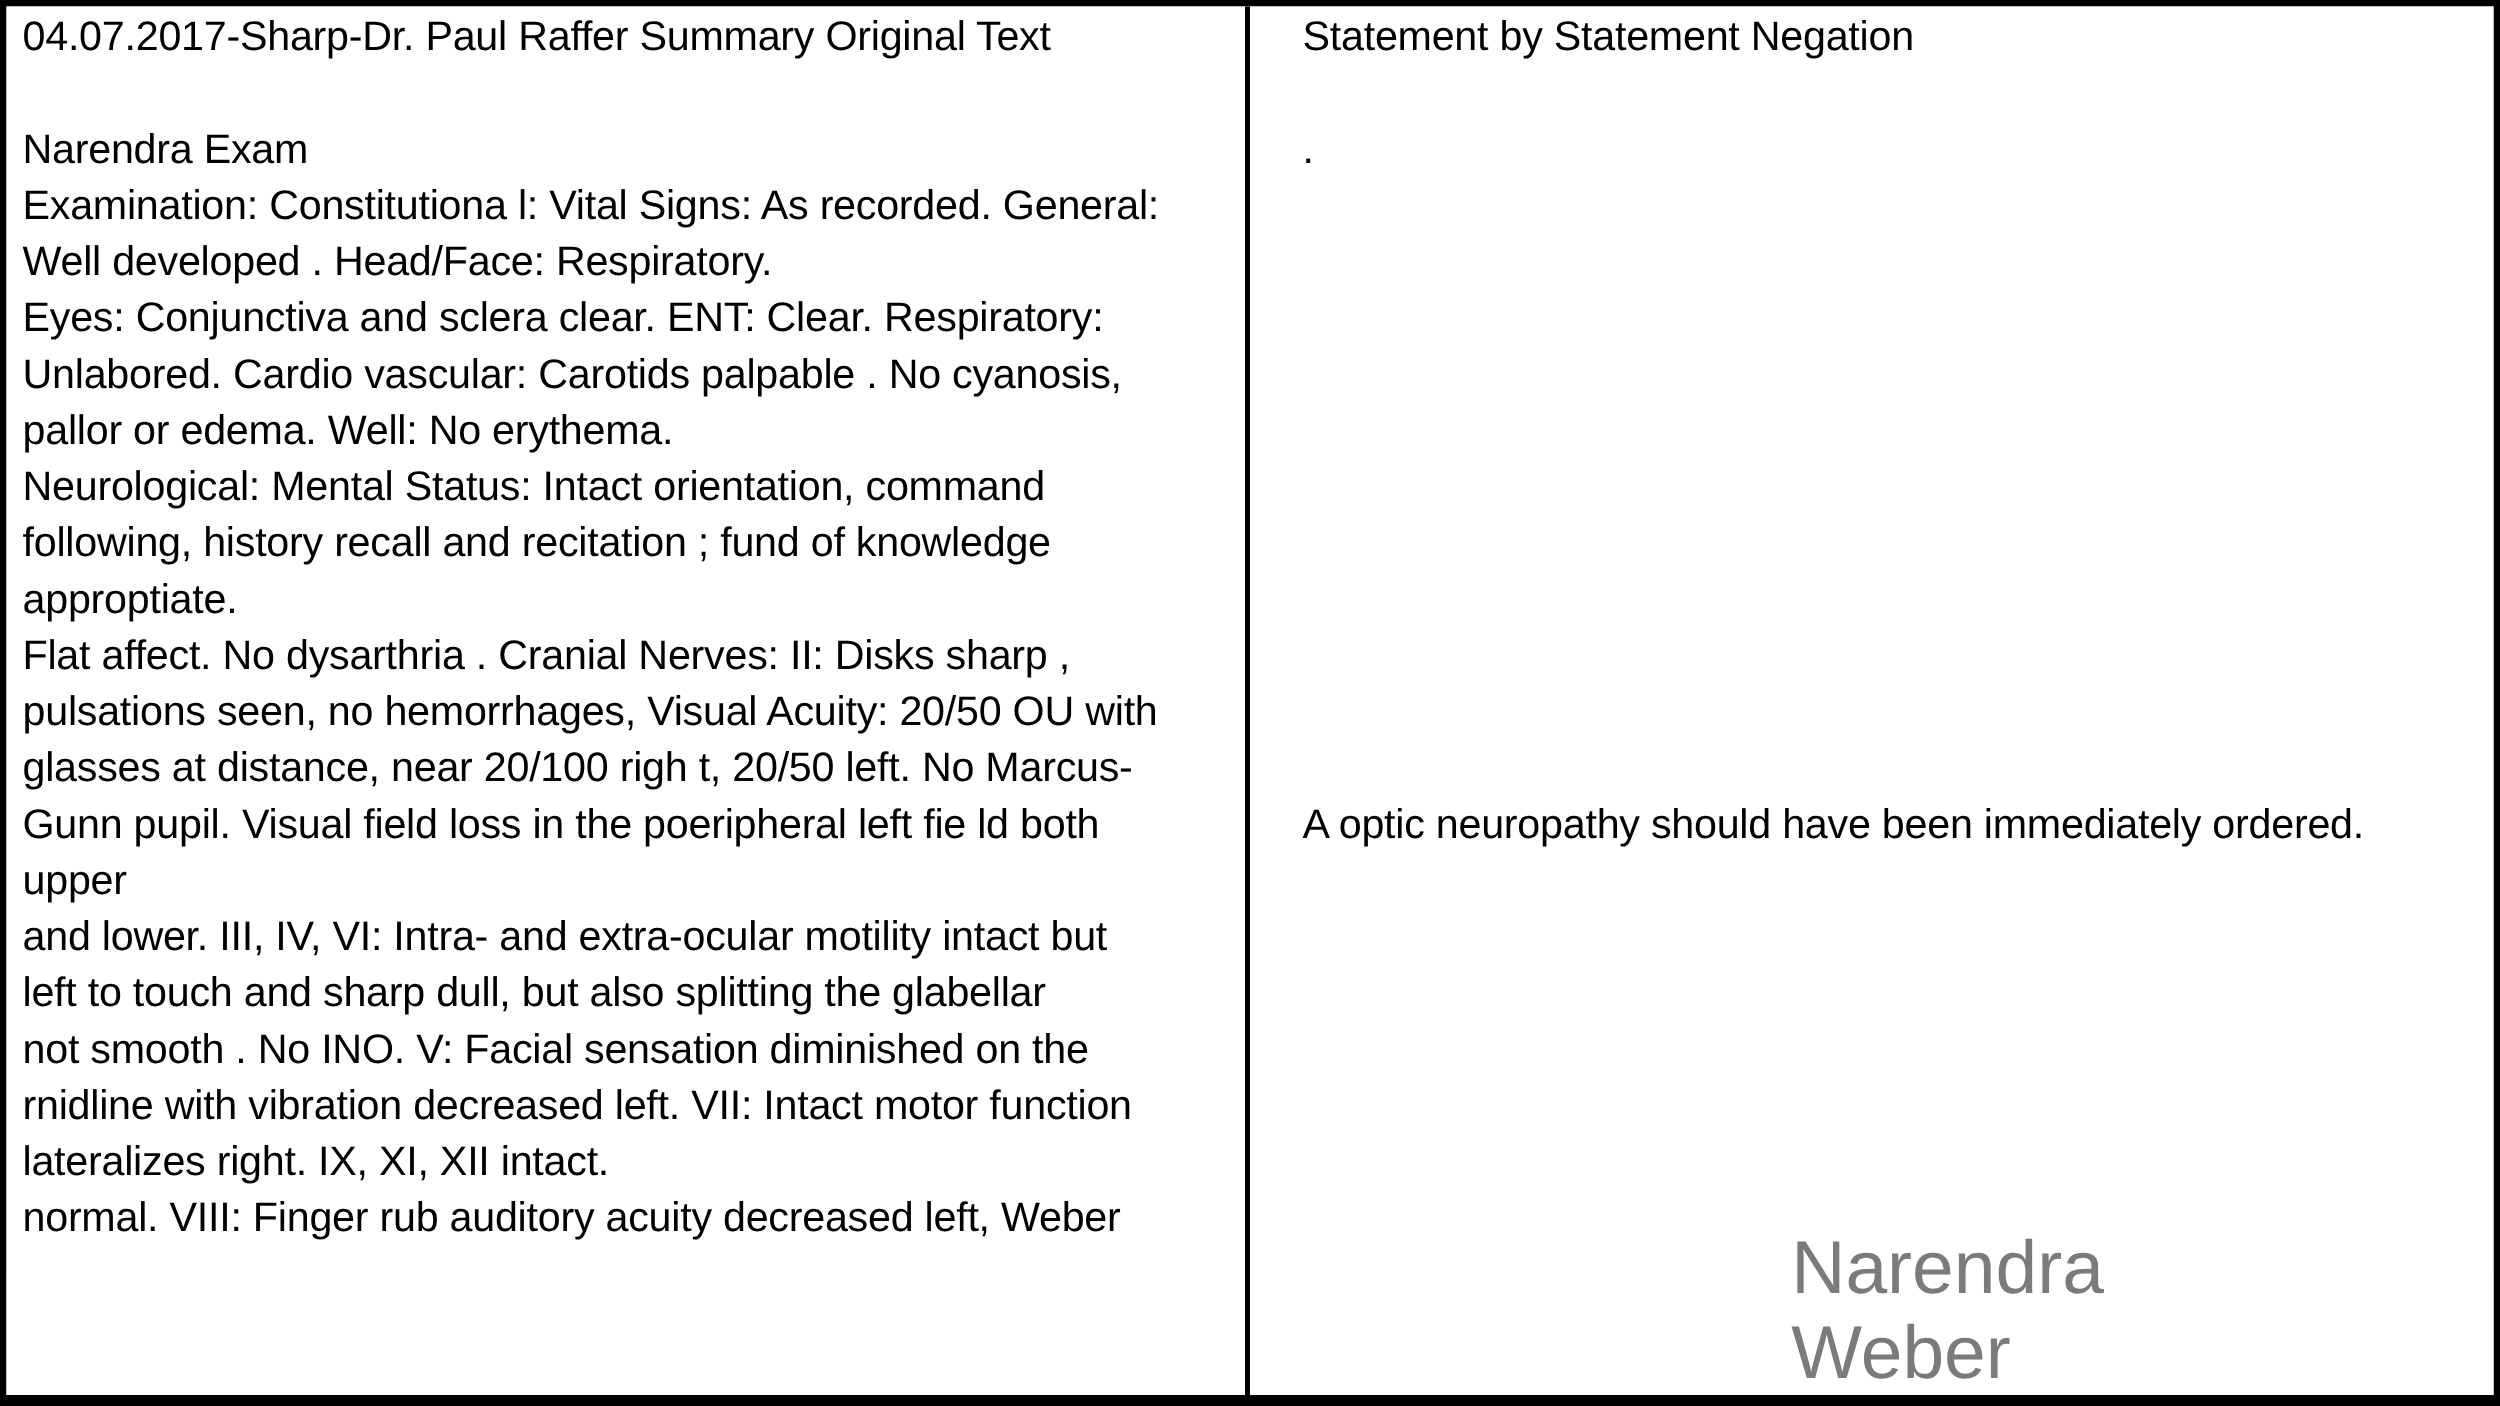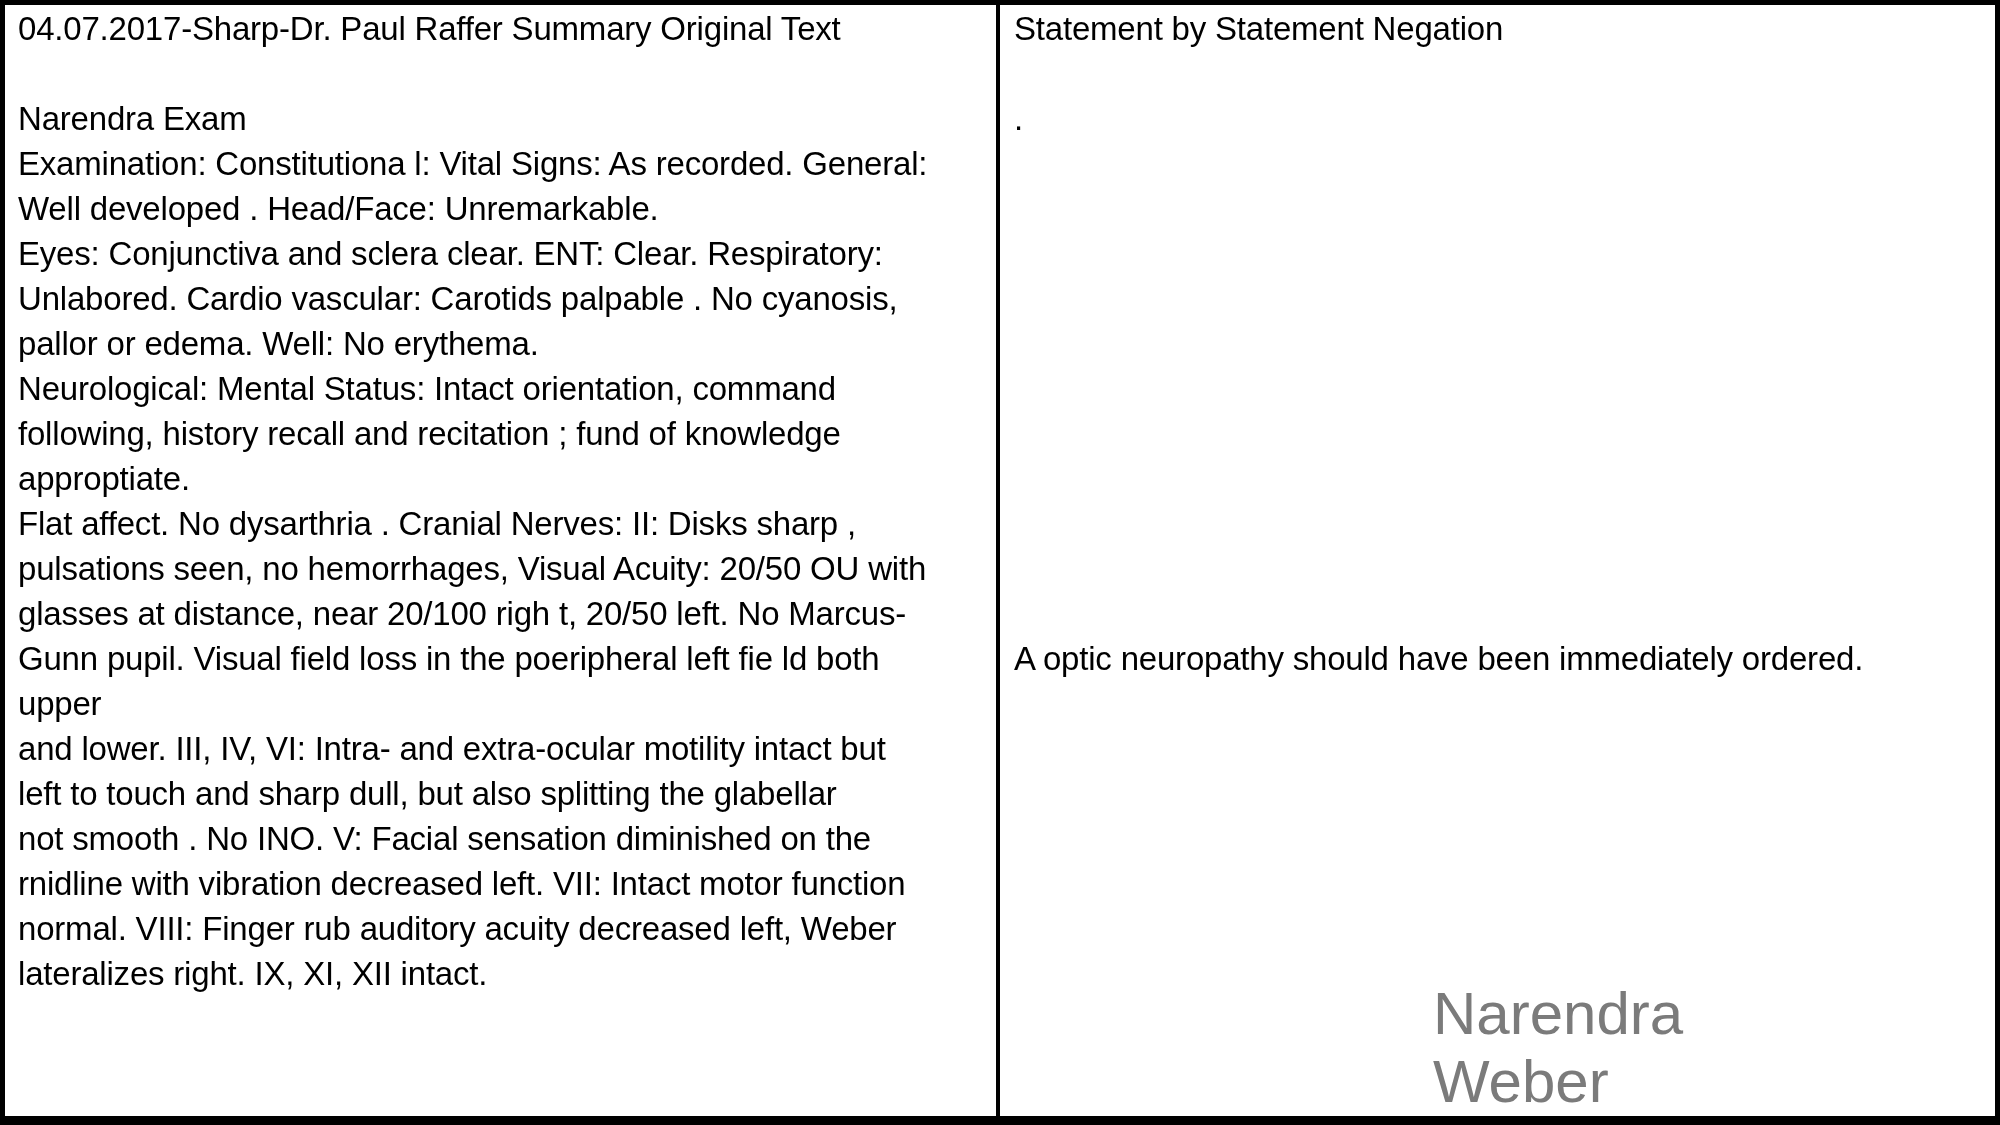--- a/index.html
+++ b/index.html
@@ -26,20 +26,21 @@
     overflow: hidden;
   }
   .cell-left {
     flex: none;
     width: 995px;
     border-right: 4px solid var(--border, #000000);
   }
   .cell-right {
     flex: 1;
     padding-left: 14px;
+    margin-left: 28px;
   }
   .line {
     height: 45px;
     line-height: 45px;
     font-size: 33px;
     white-space: nowrap;
     letter-spacing: -0.2px;
   }
   .watermark {
     position: absolute;
@@ -55,38 +56,38 @@
 </head>
 <body>
 
 <div class="slide">
   <div class="cell cell-left">
     <div class="line">04.07.2017-Sharp-Dr. Paul Raffer Summary Original Text</div>
     <div>
         <div class="line"></div>
         <div class="line">Narendra Exam</div>
         <div class="line">Examination: Constitutiona l: Vital Signs: As recorded. General:</div>
-        <div class="line">Well developed . Head/Face: Unremarkable.</div>
+        <div class="line">Well developed . Head/Face: Respiratory.</div>
         <div class="line">Eyes: Conjunctiva and sclera clear. ENT: Clear. Respiratory:</div>
         <div class="line">Unlabored. Cardio vascular: Carotids palpable . No cyanosis,</div>
         <div class="line">pallor or edema. Well: No erythema.</div>
         <div class="line">Neurological: Mental Status: Intact orientation, command</div>
         <div class="line">following, history recall and recitation ; fund of knowledge</div>
         <div class="line">approptiate.</div>
         <div class="line">Flat affect. No dysarthria . Cranial Nerves: II: Disks sharp ,</div>
         <div class="line">pulsations seen, no hemorrhages, Visual Acuity: 20/50 OU with</div>
         <div class="line">glasses at distance, near 20/100 righ t, 20/50 left. No Marcus-</div>
         <div class="line">Gunn pupil. Visual field loss in the poeripheral left fie ld both</div>
         <div class="line">upper</div>
         <div class="line">and lower. III, IV, VI: Intra- and extra-ocular motility intact but</div>
         <div class="line">left to touch and sharp dull, but also splitting the glabellar</div>
         <div class="line">not smooth . No INO. V: Facial sensation diminished on the</div>
         <div class="line">rnidline with vibration decreased left. VII: Intact motor function</div>
+        <div class="line">lateralizes right. IX, XI, XII intact.</div>
         <div class="line">normal. VIII: Finger rub auditory acuity decreased left, Weber</div>
-        <div class="line">lateralizes right. IX, XI, XII intact.</div>
       </div>
   </div>
   <div class="cell cell-right">
     <div class="line">Statement by Statement Negation</div>
     <div>
         <div class="line"></div>
         <div class="line">.</div>
         <div class="line"></div>
         <div class="line"></div>
         <div class="line"></div>

